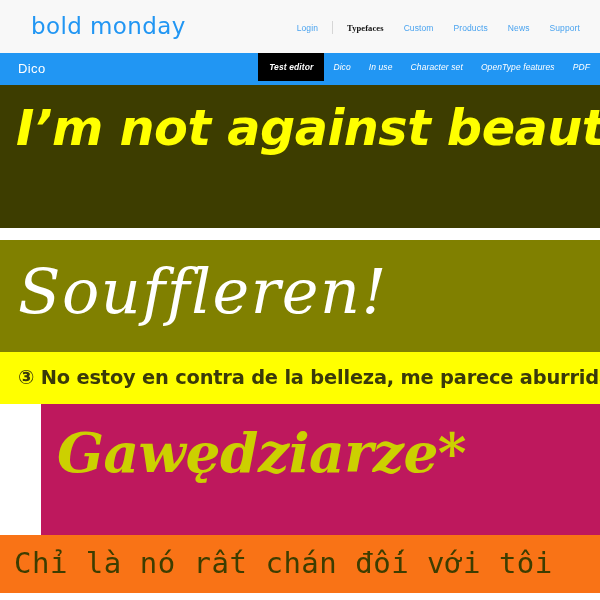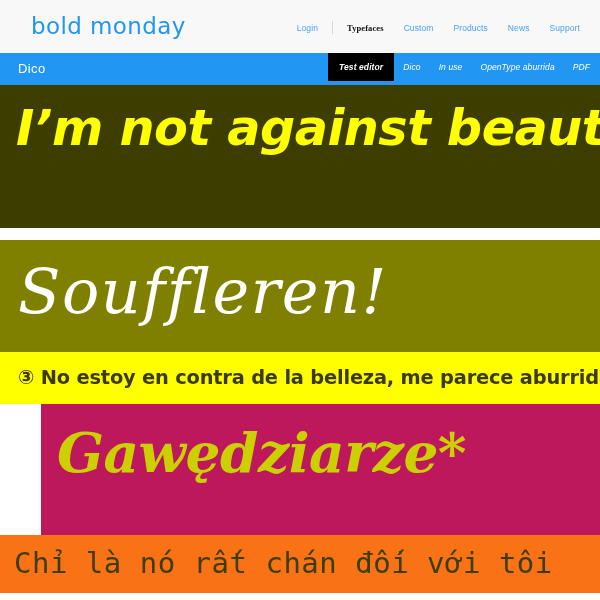--- a/index.html
+++ b/index.html
@@ -238,21 +238,22 @@
     </nav>
   </div>
 
   <div class="family-bar">
     <div class="family-name">Dico</div>
 
     <nav class="family-nav">
       <a href="#" class="active">Test editor</a>
       <a href="#">Dico</a>
       <a href="#">In use</a>
-      <a href="#">OpenType aburrida</a>
+      <a href="#">Character set</a>
+      <a href="#">OpenType features</a>
       <a href="#">PDF</a>
       <a href="#">Buy</a>
     </nav>
   </div>
 
   <div class="band band-1">
     <div class="line">I’m not against beauty</div>
   </div>
 
   <div class="band band-2">

